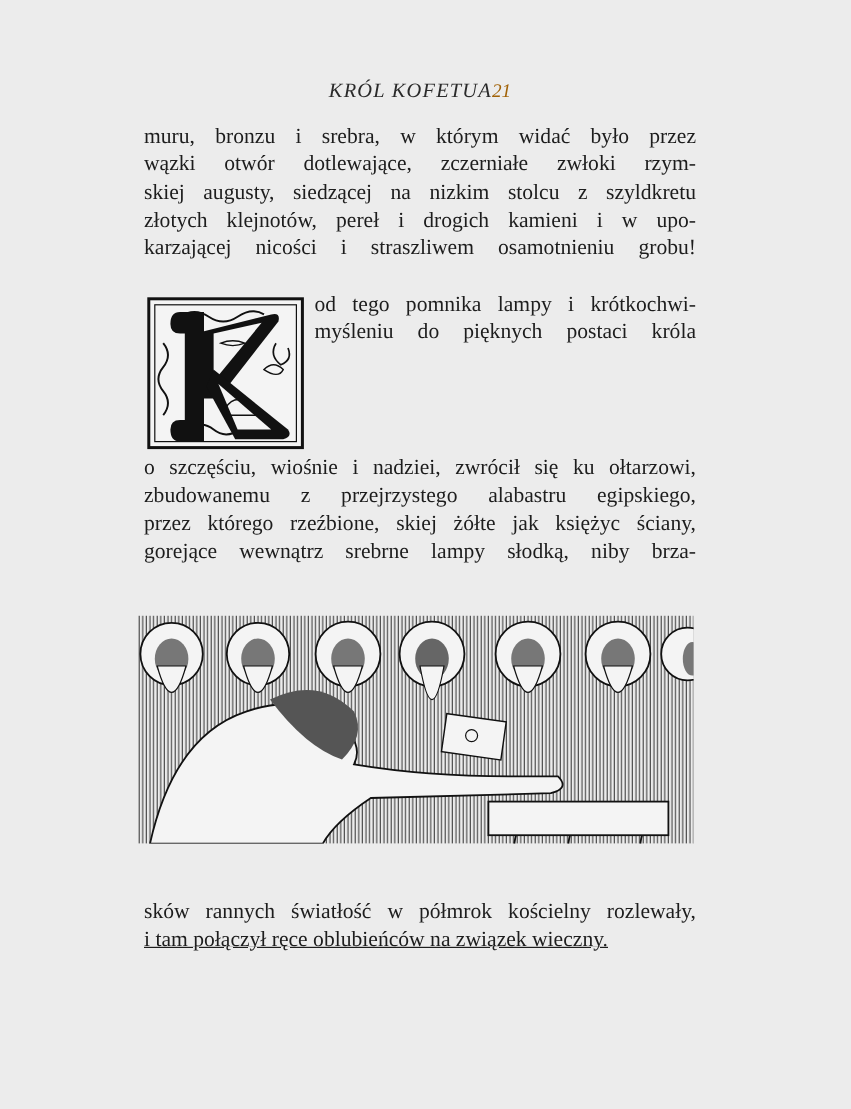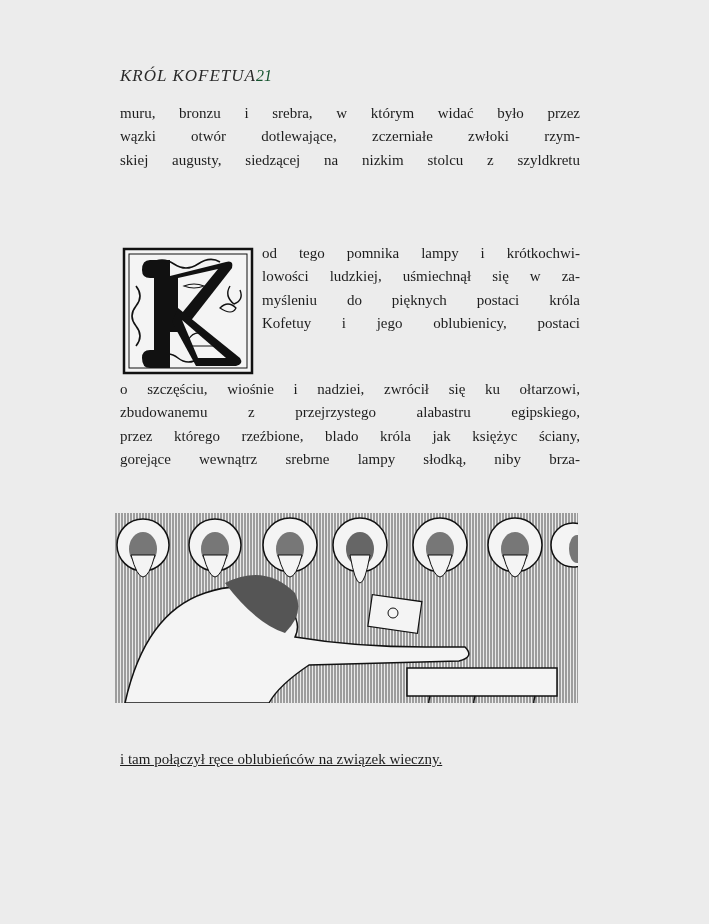--- a/index.html
+++ b/index.html
@@ -5,34 +5,34 @@
   html, body { margin: 0; padding: 0; }
   body {
     width: 709px; height: 924px; overflow: hidden;
     background: #ececec;
     font-family: "DejaVu Serif", "Liberation Serif", serif;
     color: #1c1c1c;
     position: relative;
   }
   .running-head {
     position: absolute; top: 66px; left: 120px; width: 460px;
-    display: flex; justify-content: flex-start; align-items: baseline;
+    display: flex; justify-content: center; align-items: baseline;
   }
   .running-title {
     font-family: "Liberation Serif", serif; font-style: italic;
     font-size: 17px; letter-spacing: 1px; color: #2a2a2a;
   }
   .page-number {
     font-family: "Liberation Serif", serif; font-style: italic;
-    font-size: 16px; color: #14532d;
+    font-size: 16px; color: #a16207;
   }
   .text-block {
     position: absolute; left: 120px; width: 460px;
     font-family: "Liberation Serif", serif;
-    font-size: 15px; line-height: 23.3px; color: #1d1d1d;
+    font-size: 18px; line-height: 23.3px; color: #1d1d1d;
   }
   .text-block .line {
     display: block; white-space: nowrap;
     text-align: justify; text-align-last: justify;
   }
   .text-block .line.last { text-align-last: left; text-decoration: underline; }
   #block1 { top: 102px; }
   #block2 { top: 242px; }
   .drop-wrap { position: relative; }
   .drop-cap {
@@ -50,20 +50,22 @@
 
 <div class="running-head">
   <span class="running-title">KRÓL KOFETUA</span>
   <span class="page-number">21</span>
 </div>
 
 <div class="text-block" id="block1">
   <span class="line">muru, bronzu i srebra, w którym widać było przez</span>
   <span class="line">wązki otwór dotlewające, zczerniałe zwłoki rzym-</span>
   <span class="line">skiej augusty, siedzącej na nizkim stolcu z szyldkretu</span>
+  <span class="line">złotych klejnotów, pereł i drogich kamieni i w upo-</span>
+  <span class="line">karzającej nicości i straszliwem osamotnieniu grobu!</span>
 </div>
 
 <div class="text-block drop-wrap" id="block2">
   <svg class="drop-cap" viewBox="0 0 136 130">
     <rect x="4" y="3" width="128" height="124" fill="#f4f4f4" stroke="#111" stroke-width="2.5"></rect>
     <rect x="9" y="8" width="118" height="114" fill="none" stroke="#111" stroke-width="1"></rect>
 
     <path d="M30 18 q12 -8 24 0 t24 0 t22 -2" fill="none" stroke="#111" stroke-width="1.6"></path>
     <path d="M38 112 q10 -8 20 0 t22 0 t20 0" fill="none" stroke="#111" stroke-width="1.6"></path>
     <path d="M16 40 q8 10 0 20 t0 20 t0 20" fill="none" stroke="#111" stroke-width="1.6"></path>
@@ -76,30 +78,28 @@
 
     <path d="M58 62 l62 50 q4 6 -4 8 l-40 0 l-24 -44 z" fill="#111"></path>
     <path d="M62 74 l44 38 l-28 0 z" fill="#f4f4f4"></path>
 
     <path d="M64 40 q10 -4 20 0 q-10 4 -20 0 z" fill="none" stroke="#111" stroke-width="1.2"></path>
     <path d="M68 94 q6 -10 16 -6 q10 4 14 12 l-30 0 z" fill="none" stroke="#111" stroke-width="1.2"></path>
     <path d="M100 62 q8 -8 16 0 q-4 8 -16 0 z" fill="none" stroke="#111" stroke-width="1.2"></path>
   </svg>
   <div class="indented">
     <span class="line">od tego pomnika lampy i krótkochwi-</span>
-    <span class="line">lowości ludzkiej, uśmiechnął się w za-</span>
     <span class="line">myśleniu do pięknych postaci króla</span>
-    <span class="line">Kofetuy i jego oblubienicy, postaci</span>
   </div>
 </div>
 
 <div class="text-block" id="block3">
   <span class="line">o szczęściu, wiośnie i nadziei, zwrócił się ku ołtarzowi,</span>
   <span class="line">zbudowanemu z przejrzystego alabastru egipskiego,</span>
-  <span class="line">przez którego rzeźbione, blado króla jak księżyc ściany,</span>
+  <span class="line">przez którego rzeźbione, skiej żółte jak księżyc ściany,</span>
   <span class="line">gorejące wewnątrz srebrne lampy słodką, niby brza-</span>
 </div>
 
 <svg class="illustration" viewBox="0 0 463 215">
   <defs>
     <pattern id="hatch" width="3" height="6" patternUnits="userSpaceOnUse">
       <line x1="1" y1="0" x2="1" y2="6" stroke="#333" stroke-width="1"></line>
     </pattern>
   </defs>
 
@@ -149,14 +149,15 @@
   <path d="M10 190 q20 -90 80 -110 q40 -14 70 4 q30 20 20 40 q60 10 130 10 l40 0 q10 10 -6 14 l-150 4 q-30 20 -40 38 z" fill="#f4f4f4" stroke="#111" stroke-width="1.5"></path>
   <path d="M110 70 q40 -20 70 10 q10 20 -10 40 q-30 -10 -60 -50 z" fill="#555"></path>
 
   <rect x="292" y="155" width="150" height="28" fill="#f4f4f4" stroke="#111" stroke-width="1.5"></rect>
   <path d="M315 183 q-4 14 4 18 M360 183 q-4 14 4 18 M420 183 q-4 14 4 18" fill="none" stroke="#111" stroke-width="1.5"></path>
 
   <rect x="0" y="190" width="463" height="25" fill="#ececec"></rect>
 </svg>
 
 <div class="text-block" id="block4">
+  <span class="line">sków rannych światłość w półmrok kościelny rozlewały,</span>
   <span class="line last">i tam połączył ręce oblubieńców na związek wieczny.</span>
 </div>
 
 </body></html>

